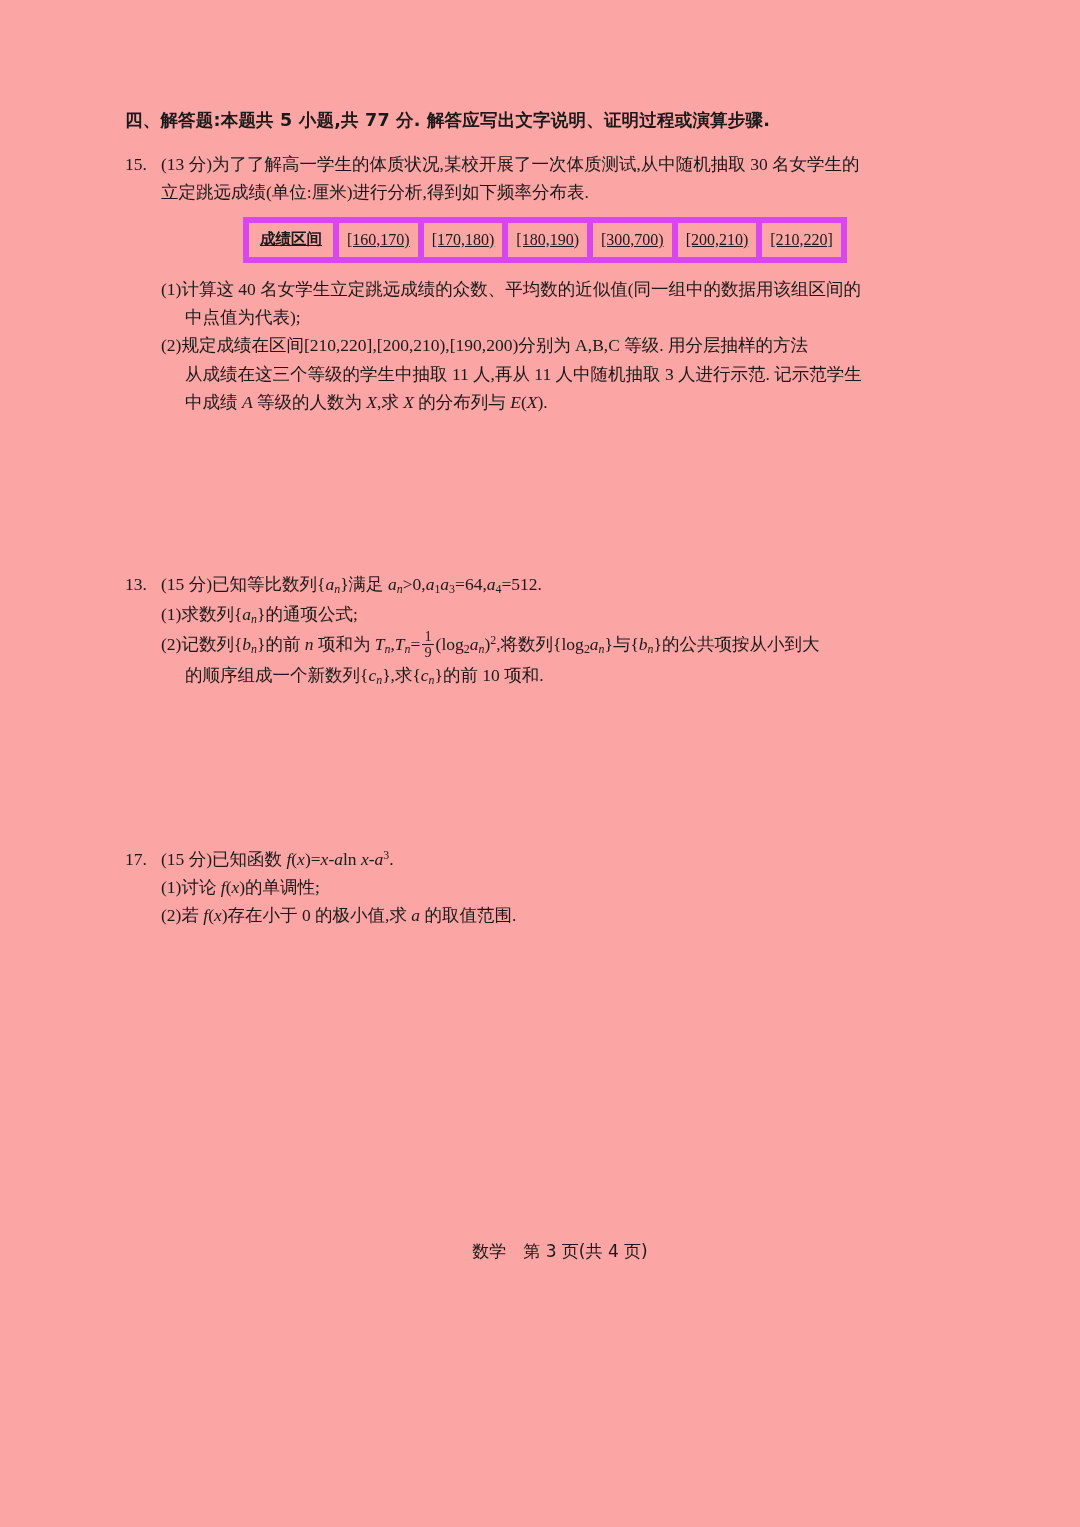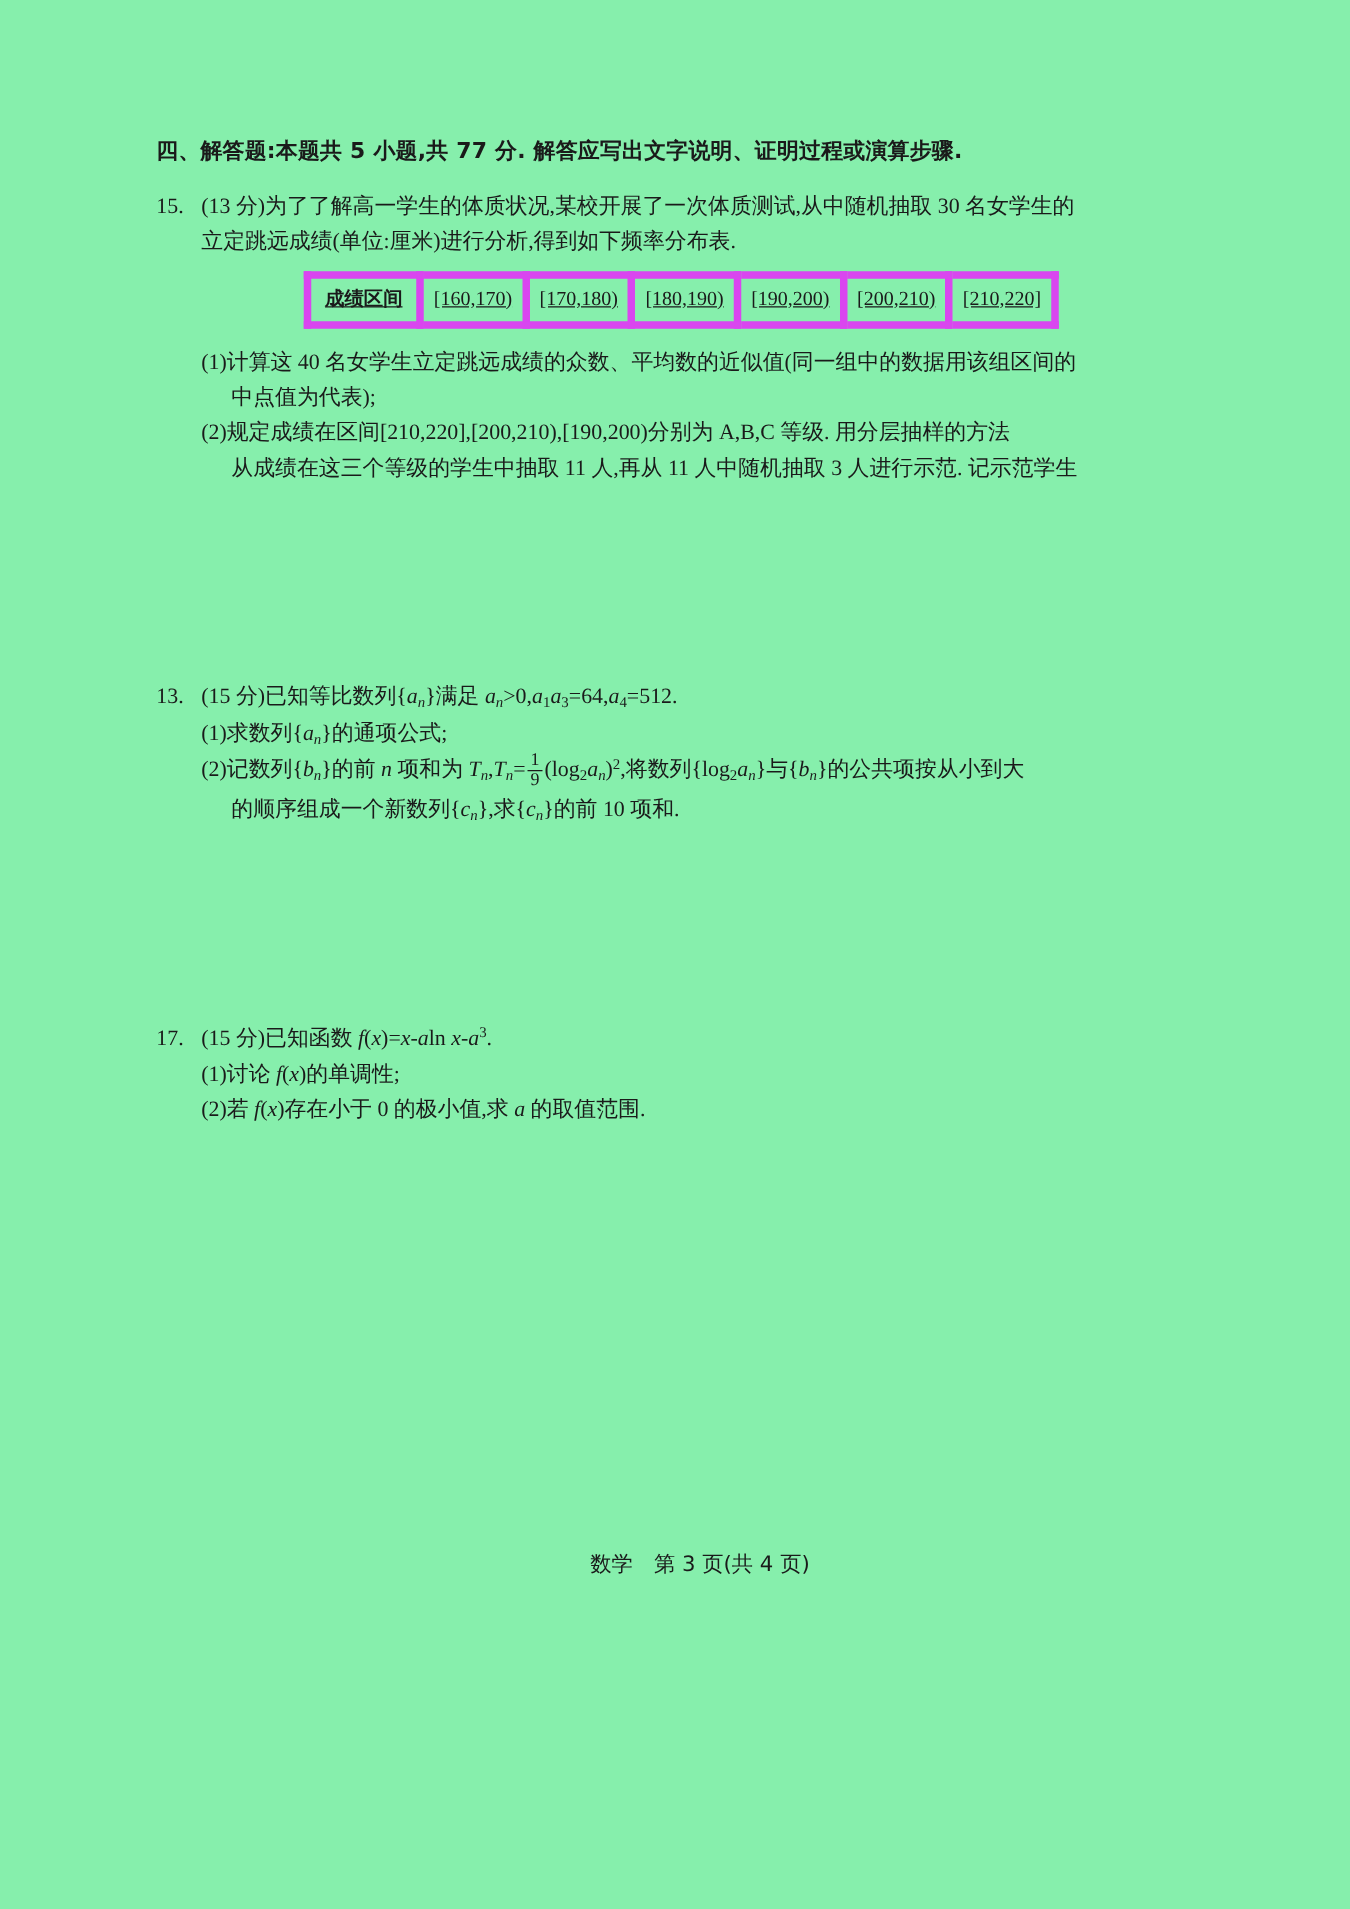--- a/index.html
+++ b/index.html
@@ -13,21 +13,21 @@
     font-family: "Liberation Serif", serif;
     color: #1a1a1a;
     position: relative;
     overflow: hidden;
   }
   .page {
     position: absolute;
     left: 0; top: 0;
     width: 1080px;
     height: 1527px;
-    background: #86efac;
+    background: #fca5a5;
   }
   .content {
     position: absolute;
     left: 125px;
     top: 108px;
     width: 830px;
   }
   .section-head {
     font-family: "DejaVu Sans", sans-serif;
     font-weight: bold;
@@ -140,37 +140,40 @@
       <div class="qline indent1">立定跳远成绩(单位:厘米)进行分析,得到如下频率分布表.</div>
 
       <div class="table-wrap">
         <table class="freq">
           <tbody>
               <tr>
             <td class="hdr">成绩区间</td>
             <td class="bin">[160,170)</td>
             <td class="bin">[170,180)</td>
             <td class="bin">[180,190)</td>
-            <td class="bin">[190,200)</td>
+            <td class="bin">[300,700)</td>
             <td class="bin">[200,210)</td>
             <td class="bin">[210,220]</td>
           </tr>
         </tbody>
           </table>
       </div>
 
       <div class="qline indent1">
         <span>(1)</span><span>计算这 40 名女学生立定跳远成绩的众数、平均数的近似值(同一组中的数据用该组区间的</span>
       </div>
       <div class="qline indent2">中点值为代表);</div>
 
       <div class="qline indent1">
         <span>(2)</span><span>规定成绩在区间[210,220],[200,210),[190,200)分别为 A,B,C 等级. 用分层抽样的方法</span>
       </div>
       <div class="qline indent2">从成绩在这三个等级的学生中抽取 11 人,再从 11 人中随机抽取 3 人进行示范. 记示范学生</div>
+      <div class="qline indent2">
+        <span>中成绩 </span><i class="v">A</i><span> 等级的人数为 </span><i class="v">X</i><span>,求 </span><i class="v">X</i><span> 的分布列与 </span><i class="v">E</i><span>(<i class="v">X</i>).</span>
+      </div>
     </div>
 
     <div class="gap-sm"></div>
 
     <div class="qblock">
       <div class="qline">
         <span class="qnum">13.</span><span>(15 分)</span><span>已知等比数列{<i class="v">a<sub>n</sub></i>}满足 <i class="v">a<sub>n</sub></i>&gt;0,<i class="v">a</i><sub>1</sub><i class="v">a</i><sub>3</sub>=64,<i class="v">a</i><sub>4</sub>=512.</span>
       </div>
       <div class="qline indent1">
         <span>(1)</span><span>求数列{<i class="v">a<sub>n</sub></i>}的通项公式;</span>

